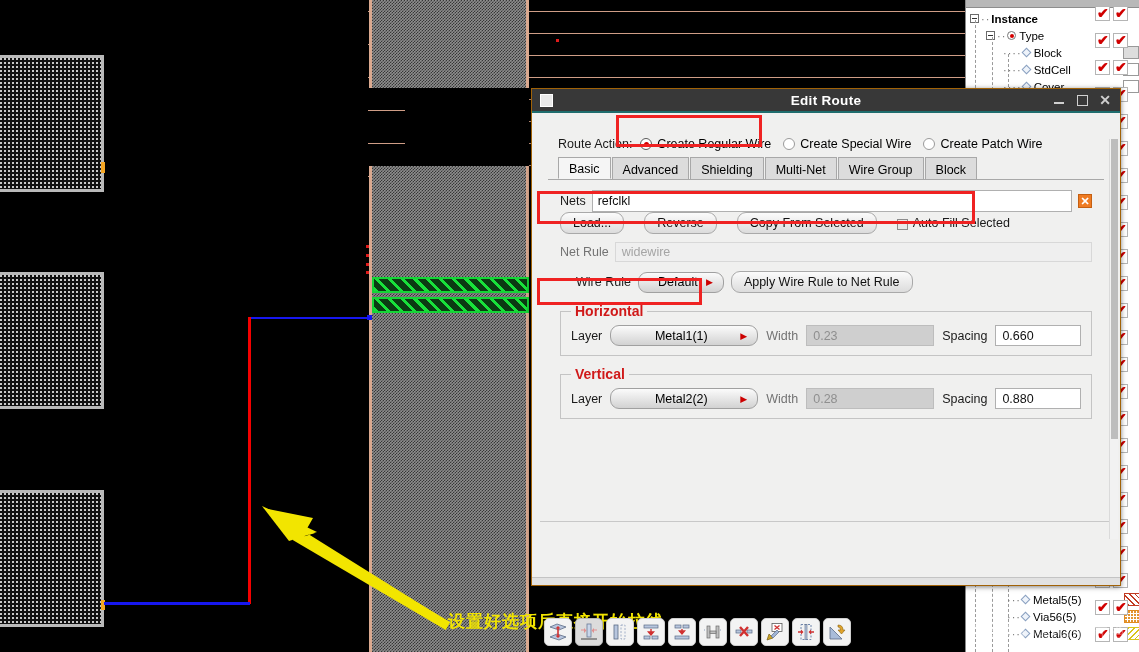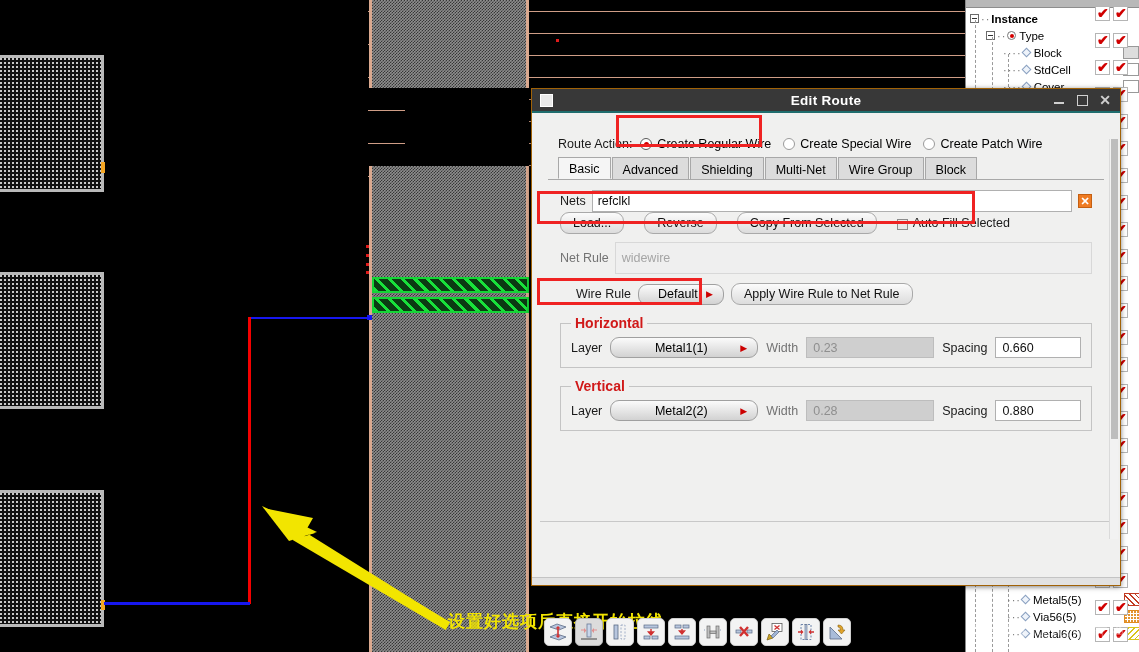--- a/index.html
+++ b/index.html
@@ -176,21 +176,21 @@
   .btn {
     background:linear-gradient(#fbfbfb,#dcdcdc);
     border:1px solid #a9a9a9; border-radius:9px;
     font-size:12.5px; padding:3px 12px; color:#111; white-space:nowrap;
   }
   .btnrow { display:flex; gap:20px; align-items:center; }
   .cbox { width:11px;height:11px;border:1px solid #8d8d8d;background:#e9e9e9; display:inline-block; margin-right:5px;}
 
   .netrule-row { display:flex; align-items:center; gap:6px; margin-top:8px; }
   .netrule-field {
-    flex:1; height:32px; background:#efefef; border:1px solid #d8d8d8;
+    flex:1; height:20px; background:#efefef; border:1px solid #d8d8d8;
     color:#a5a5a5; font-size:12.5px; padding:1px 6px; display:flex; align-items:center;
   }
 
   .wirerule-row { display:flex; align-items:center; gap:7px; margin-top:9px;margin-left:16px; }
   .combo {
     background:linear-gradient(#fbfbfb,#d2d2d2);
     border:1px solid #a0a0a0; border-radius:9px;
     height:21px; display:flex; align-items:center; justify-content:center;
     font-size:12.5px; position:relative; padding:0 16px 0 10px; min-width:86px;
   }

